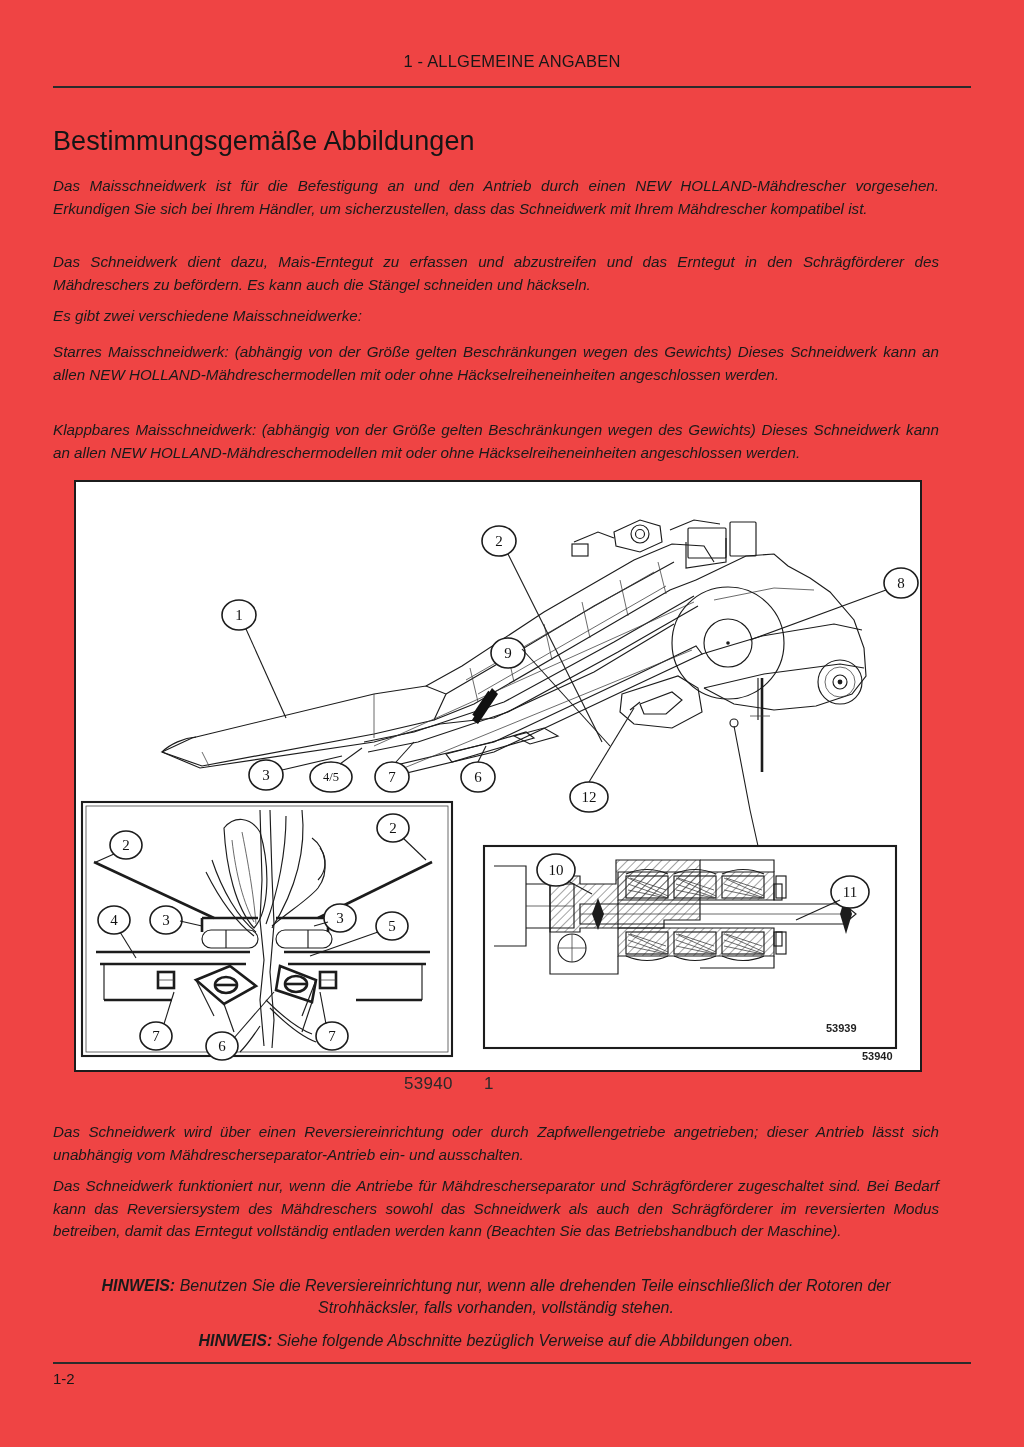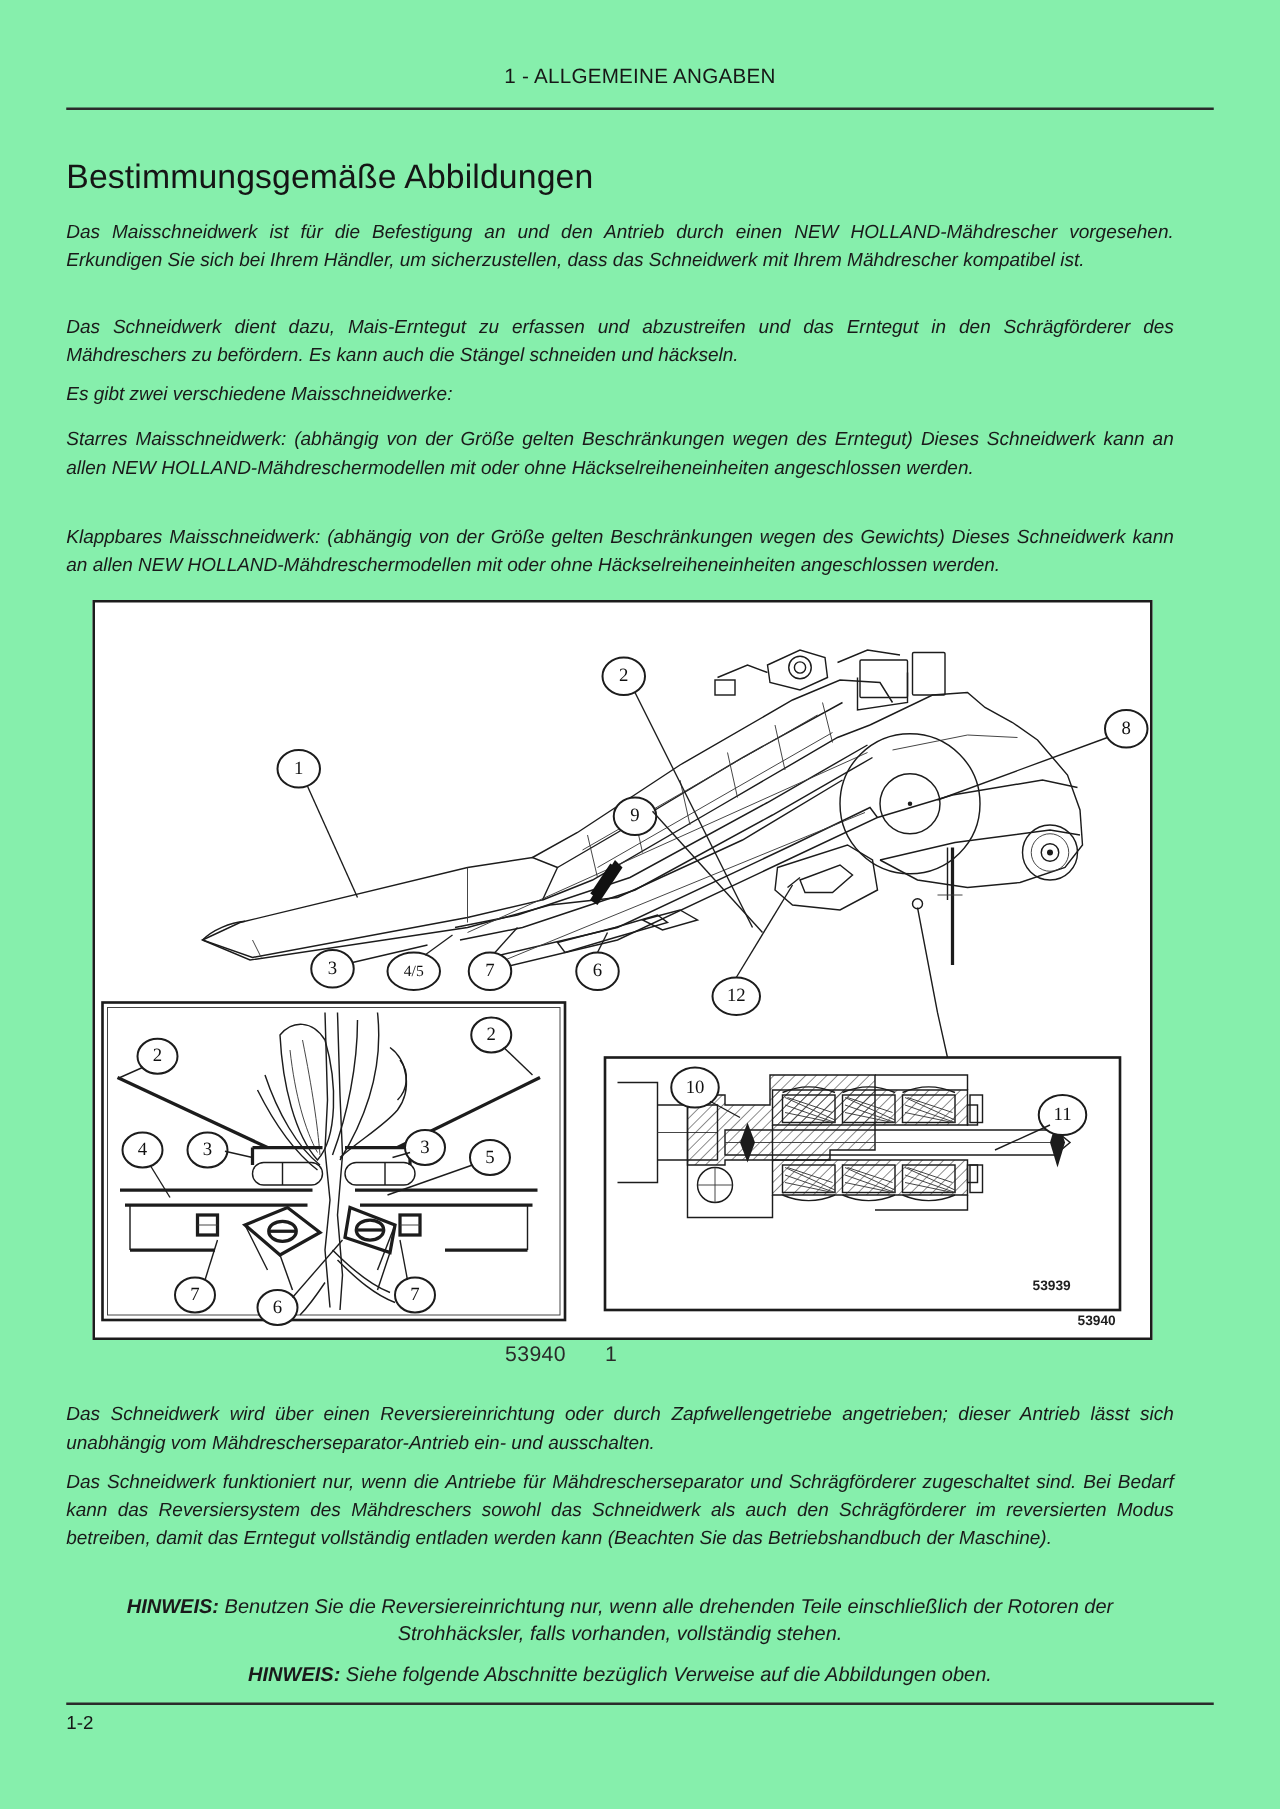--- a/index.html
+++ b/index.html
@@ -9,21 +9,21 @@
   }
   body {
     font-family: "Liberation Sans", sans-serif;
     color: #1a1a1a;
   }
   .page {
     position: relative;
     width: 1024px;
     height: 1447px;
     margin: 0 auto;
-    background: #86efac;
+    background: #ef4444;
     overflow: hidden;
     box-sizing: border-box;
   }
 
   
   .page-header {
     position: absolute;
     left: 53px;
     top: 52px;
     width: 918px;
@@ -178,21 +178,21 @@
   <div class="header-rule"></div>
 
   <h1 class="section-title">Bestimmungsgemäße Abbildungen</h1>
 
   <p class="body-block p1">Das Maisschneidwerk ist für die Befestigung an und den Antrieb durch einen NEW HOLLAND-Mähdrescher vorgesehen. Erkundigen Sie sich bei Ihrem Händler, um sicherzustellen, dass das Schneidwerk mit Ihrem Mähdrescher kompatibel ist.</p>
 
   <p class="body-block p2">Das Schneidwerk dient dazu, Mais-Erntegut zu erfassen und abzustreifen und das Erntegut in den Schrägförderer des Mähdreschers zu befördern. Es kann auch die Stängel schneiden und häckseln.</p>
 
   <p class="body-block p3 nojust">Es gibt zwei verschiedene Maisschneidwerke:</p>
 
-  <p class="body-block p4">Starres Maisschneidwerk: (abhängig von der Größe gelten Beschränkungen wegen des Erntegut) Dieses Schneidwerk kann an allen NEW HOLLAND-Mähdreschermodellen mit oder ohne Häckselreiheneinheiten angeschlossen werden.</p>
+  <p class="body-block p4">Starres Maisschneidwerk: (abhängig von der Größe gelten Beschränkungen wegen des Gewichts) Dieses Schneidwerk kann an allen NEW HOLLAND-Mähdreschermodellen mit oder ohne Häckselreiheneinheiten angeschlossen werden.</p>
 
   <p class="body-block p5">Klappbares Maisschneidwerk: (abhängig von der Größe gelten Beschränkungen wegen des Gewichts) Dieses Schneidwerk kann an allen NEW HOLLAND-Mähdreschermodellen mit oder ohne Häckselreiheneinheiten angeschlossen werden.</p>
 
   <div class="figure-wrap">
     <div class="figure-frame"></div>
 
     <svg class="figure-svg" viewBox="0 0 848 592" preserveAspectRatio="none">
       <defs>
         <pattern id="hatchA" width="6" height="6" patternUnits="userSpaceOnUse" patternTransform="rotate(45)">
           <line x1="0" y1="0" x2="0" y2="6" stroke="#1c1c1c" stroke-width="0.8"></line>

